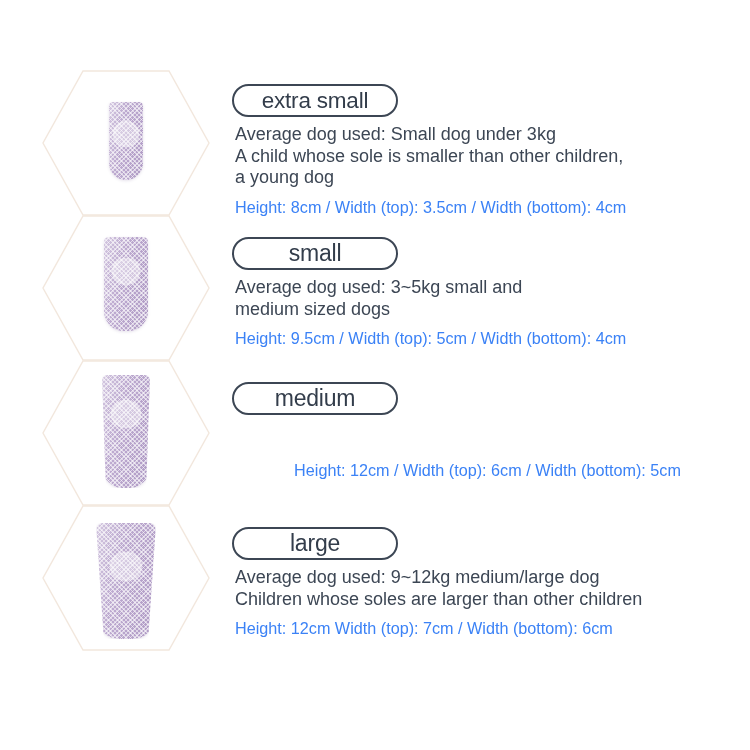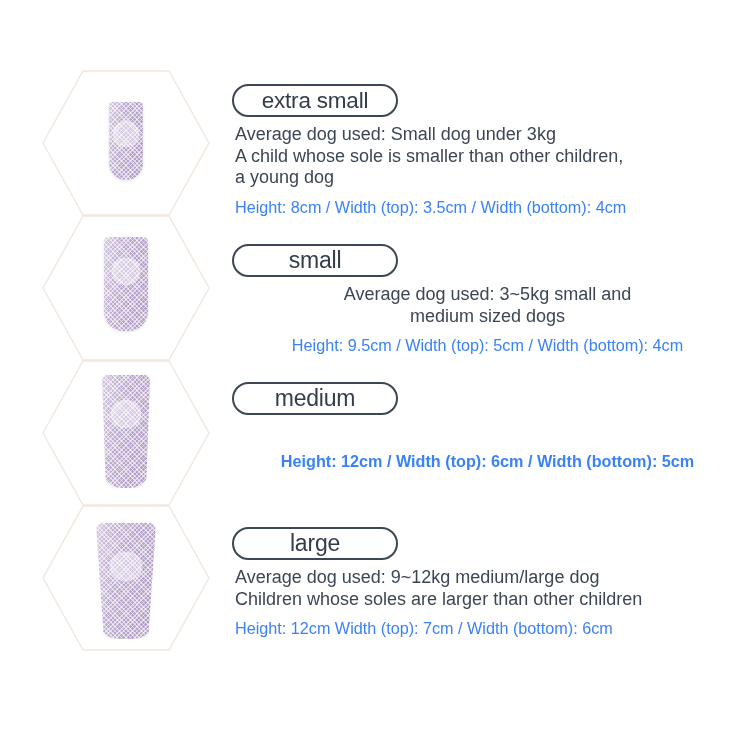--- a/index.html
+++ b/index.html
@@ -133,22 +133,21 @@
 
   .dims {
     margin-top: 8px;
     margin-left: 7px;
     font-size: 16.2px;
     line-height: 21px;
     color: #3b82f6;
     white-space: nowrap;
   }
   .dims.gap {
-    margin-top: 36px;
-    font-weight: bold;
+    margin-top: 45px;
   }
 </style>
 </head>
 <body>
 
 <div class="page">
 
   <div class="hex-column">
 
     <div class="hex-cell" style="top:68px;">
@@ -194,21 +193,21 @@
     <div class="info-block" style="top:84px;">
       <div class="size-pill wide">
         <span class="size-pill-label">extra small</span>
       </div>
       <div class="desc">Average dog used: Small dog under 3kg
 A child whose sole is smaller than other children,
 a young dog</div>
       <div class="dims">Height: 8cm / Width (top): 3.5cm / Width (bottom): 4cm</div>
     </div>
 
-    <div class="info-block" style="top:244px;text-align:center;">
+    <div class="info-block" style="top:237px;">
       <div class="size-pill">
         <span class="size-pill-label">small</span>
       </div>
       <div class="desc">Average dog used: 3~5kg small and
 medium sized dogs</div>
       <div class="dims">Height: 9.5cm / Width (top): 5cm / Width (bottom): 4cm</div>
     </div>
 
     <div class="info-block" style="top:382px;text-align:center;">
       <div class="size-pill">

